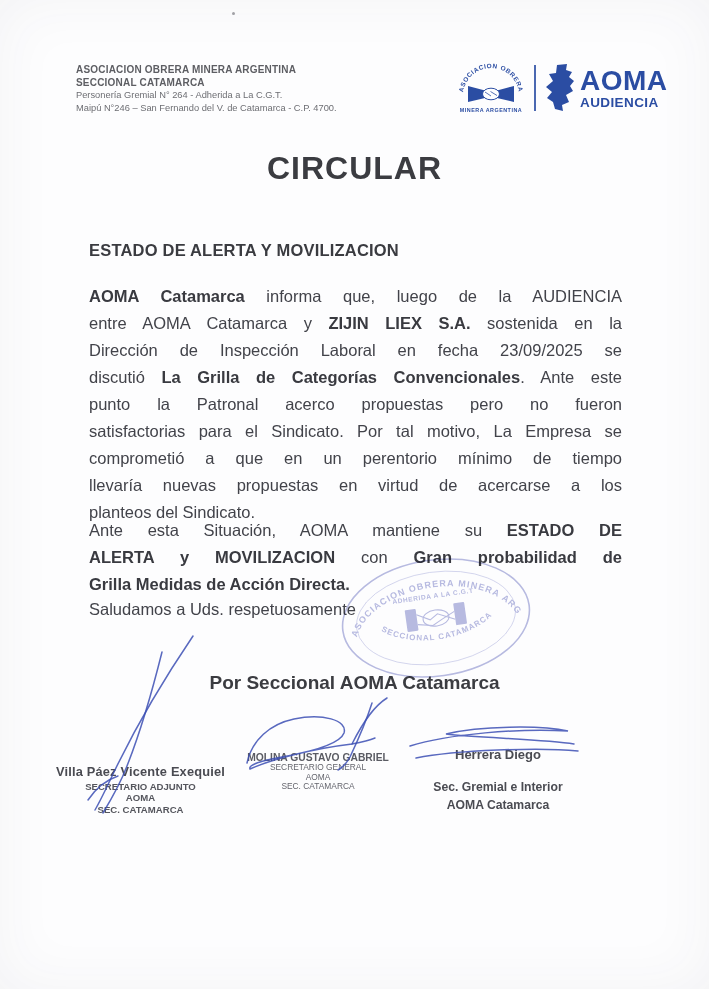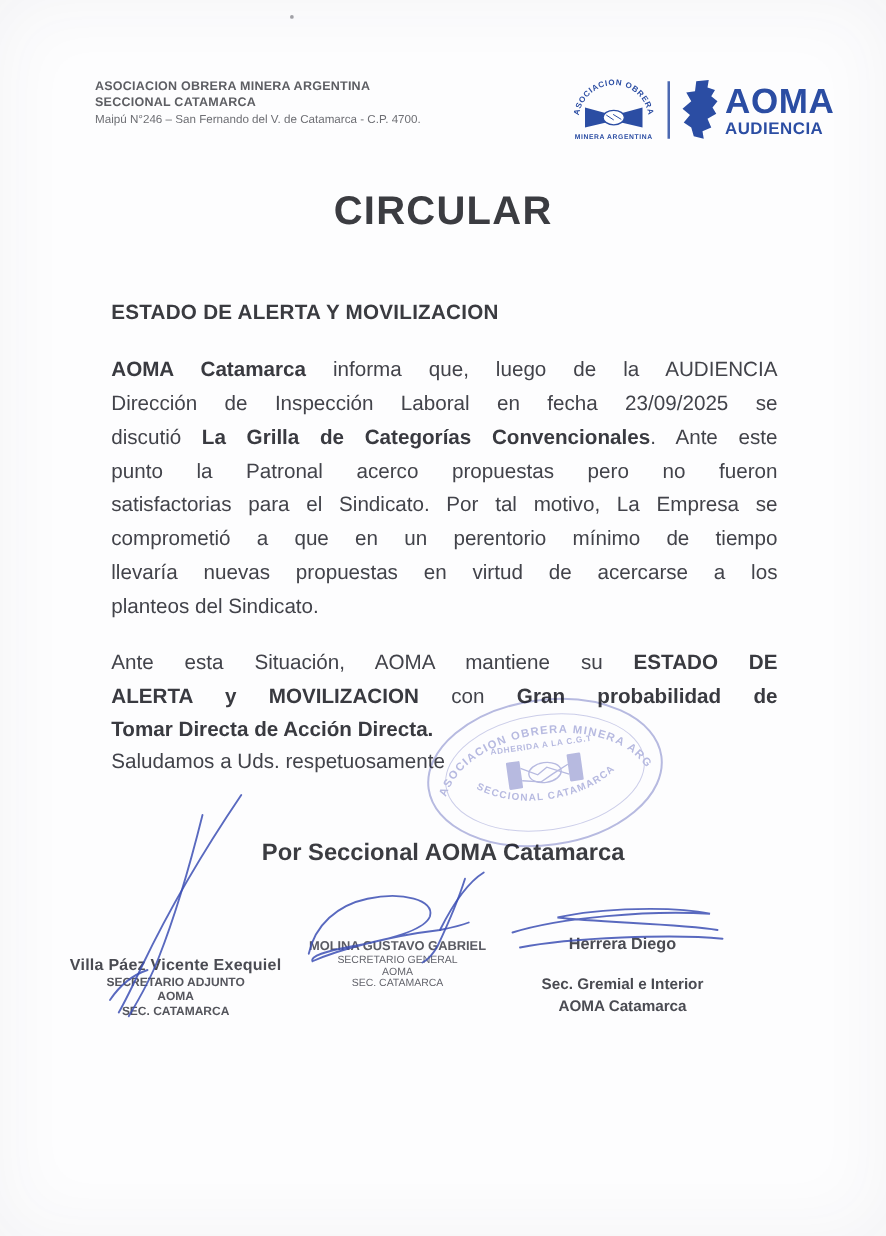--- a/index.html
+++ b/index.html
@@ -65,20 +65,21 @@
 </head>
 <body>
 
 <div class="page">
 
   <div class="speck"></div>
 
   <div class="letterhead-text">
     <div class="lh-strong">ASOCIACION OBRERA MINERA ARGENTINA</div>
     <div class="lh-strong">SECCIONAL CATAMARCA</div>
+    <div class="lh-small">Personería Gremial N° 264 - Adherida a La C.G.T.</div>
     <div class="lh-small">Maipú N°246 – San Fernando del V. de Catamarca - C.P. 4700.</div>
   </div>
 
   <div class="logo">
     <svg width="78" height="60" viewBox="0 0 78 58">
       <defs>
           <path id="arcE" d="M11,37 A28,28 0 0 1 67,37"></path>
         </defs>
       <text class="emblem-arc"><textPath href="#arcE" startOffset="50%" text-anchor="middle">ASOCIACION OBRERA</textPath></text>
       <g>
@@ -98,32 +99,33 @@
       <div class="logo-cat">AUDIENCIA</div>
     </div>
   </div>
 
   <h1 class="doc-title">CIRCULAR</h1>
 
   <h2 class="doc-subject">ESTADO DE ALERTA Y MOVILIZACION</h2>
 
   <div class="para para-1">
       <div class="jline"><span class="b">AOMA Catamarca</span><span> informa que, luego de la AUDIENCIA</span></div>
+      <div class="jline"><span>entre AOMA Catamarca y </span><span class="b">ZIJIN LIEX S.A.</span><span> sostenida en la</span></div>
       <div class="jline"><span>Dirección de Inspección Laboral en fecha 23/09/2025 se</span></div>
       <div class="jline"><span>discutió </span><span class="b">La Grilla de Categorías Convencionales</span><span>. Ante este</span></div>
       <div class="jline"><span>punto la Patronal acerco propuestas pero no fueron</span></div>
       <div class="jline"><span>satisfactorias para el Sindicato. Por tal motivo, La Empresa se</span></div>
       <div class="jline"><span>comprometió a que en un perentorio mínimo de tiempo</span></div>
       <div class="jline"><span>llevaría nuevas propuestas en virtud de acercarse a los</span></div>
       <div class="jline"><span>planteos del Sindicato.</span></div>
     </div>
   <div class="para para-2">
       <div class="jline"><span>Ante esta Situación, AOMA mantiene su </span><span class="b">ESTADO DE</span></div>
       <div class="jline"><span class="b">ALERTA y MOVILIZACION</span><span> con </span><span class="b">Gran probabilidad de</span></div>
-      <div class="jline"><span class="b">Tomar Directa de Acción Directa.</span></div>
+      <div class="jline"><span class="b">Grilla Medidas de Acción Directa.</span></div>
     </div>
   <div class="closing">Saludamos a Uds. respetuosamente</div>
 
   <svg class="stamp" viewBox="0 0 196 124">
     <defs>
       <path id="stArcTop" d="M15,76 A84,53 0 0 1 181,76"></path>
       <path id="stArcBot" d="M30,54 A72,44 0 0 0 166,54"></path>
     </defs>
     <ellipse class="st-line" cx="98" cy="62" rx="94" ry="58"></ellipse>
     <ellipse class="st-line thin" cx="98" cy="62" rx="80" ry="46"></ellipse>

